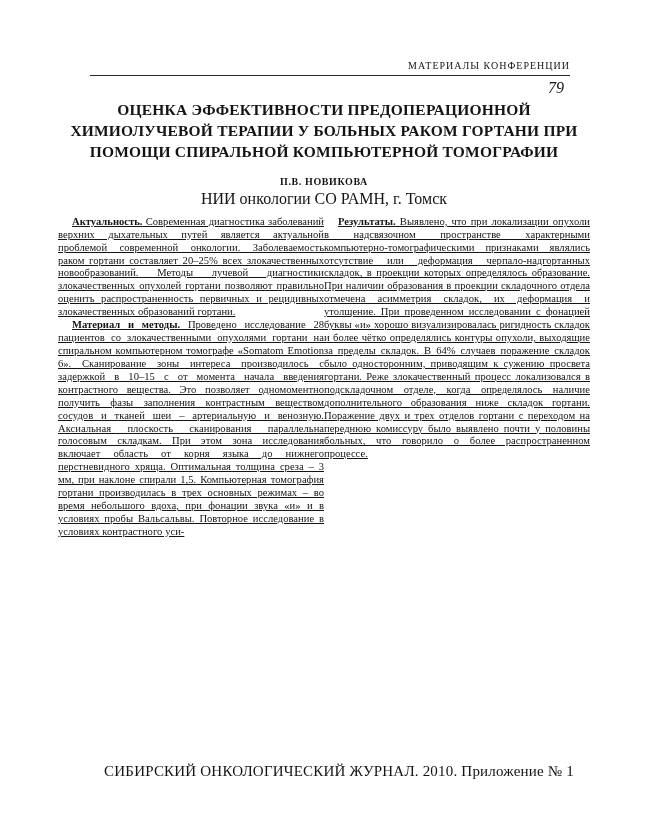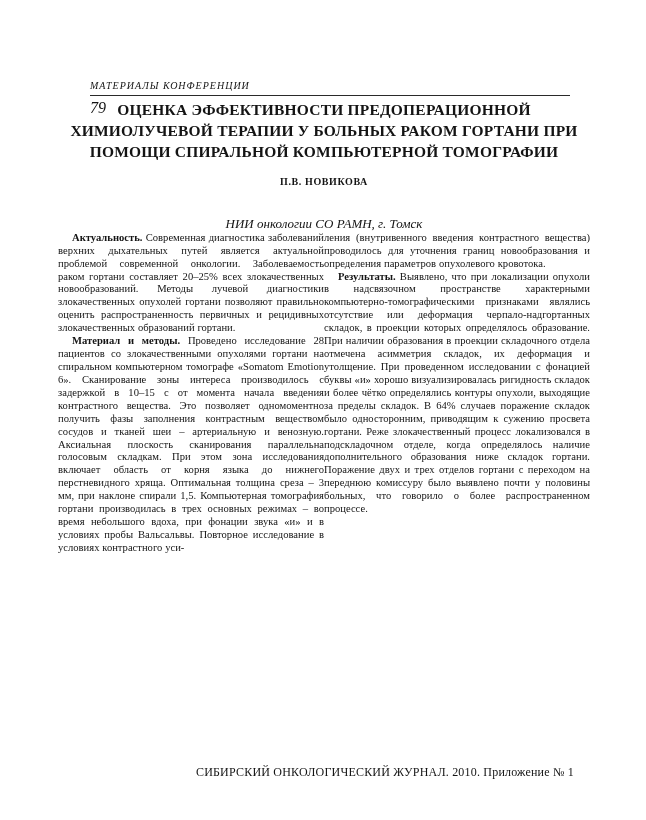--- a/index.html
+++ b/index.html
@@ -17,33 +17,32 @@
     overflow: hidden;
   }
   
   .running-header {
     position: absolute;
     top: 60px;
     left: 90px;
     right: 76px;
   }
   .running-title {
-    text-align: left;
-    font-style: italic;
+    text-align: right;
     font-size: 10px;
     letter-spacing: 1px;
     padding-bottom: 4px;
-    margin-top: 20px;
   }
   .header-rule {
     border: 0;
     border-top: 1px solid #2a2a2a;
     margin: 0;
   }
   .page-number {
+    text-align: right;
     font-style: italic;
     font-size: 16px;
     margin-top: 3px;
     padding-right: 6px;
   }
   
   .content {
     position: absolute;
     left: 58px;
     right: 56px;
@@ -59,28 +58,28 @@
   }
   .article-author {
     text-align: center;
     font-weight: bold;
     font-size: 10px;
     letter-spacing: 0.6px;
     margin-top: 13px;
   }
   .article-affiliation {
     text-align: center;
-    font-style: italic;
-    font-size: 13px;
-    margin-top: 29px;
+    font-size: 16px;
+    margin-top: 3px;
   }
   
   .columns {
     display: flex;
-    margin-top: 0;
+    margin-top: 8px;
+    text-decoration: underline;
   }
   .col {
     flex: 1 1 0;
     min-width: 0;
   }
   .para {
     margin: 0;
     font-size: 10.6px;
     line-height: 1.22;
     text-align: justify;
@@ -91,21 +90,21 @@
     text-indent: 0;
   }
   .lead {
     font-weight: bold;
   }
   
   .journal-footer {
     position: absolute;
     right: 72px;
     bottom: 40px;
-    font-size: 12px;
+    font-size: 15px;
     letter-spacing: 0.2px;
     text-align: left;
     margin-top: 12px;
   }
 </style>
 </head>
 <body>
 
 <div class="page">
 
@@ -124,21 +123,20 @@
     <div class="article-affiliation">НИИ онкологии СО РАМН, г. Томск</div>
 
     <div class="columns">
 
       <div class="col">
         <p class="para"><span class="lead">Актуальность.</span><span> Современная диагностика заболеваний верхних дыхательных путей является актуальной проблемой современной онкологии. Заболеваемость раком гортани составляет 20–25% всех злокачественных новообразований. Методы лучевой диагностики злокачественных опухолей гортани позволяют правильно оценить распространенность первичных и рецидивных злокачественных образований гортани.</span></p>
         <p class="para"><span class="lead">Материал и методы.</span><span> Проведено исследование 28 пациентов со злокачественными опухолями гортани на спиральном компьютерном томографе «Somatom Emotion 6». Сканирование зоны интереса производилось с задержкой в 10–15 с от момента начала введения контрастного вещества. Это позволяет одномоментно получить фазы заполнения контрастным веществом сосудов и тканей шеи – артериальную и венозную. Аксиальная плоскость сканирования параллельна голосовым складкам. При этом зона исследования включает область от корня языка до нижнего перстневидного хряща. Оптимальная толщина среза – 3 мм, при наклоне спирали 1,5. Компьютерная томография гортани производилась в трех основных режимах – во время небольшого вдоха, при фонации звука «и» и в условиях пробы Вальсальвы. Повторное исследование в условиях контрастного уси-</span></p>
       </div>
 
       <div class="col">
-        <p class="para no-indent"><span>ления (внутривенного введения контрастного вещества) проводилось для уточнения границ новообразования и определения параметров опухолевого кровотока.</span></p>
         <p class="para"><span class="lead">Результаты.</span><span> Выявлено, что при локализации опухоли в надсвязочном пространстве характерными компьютерно-томографическими признаками являлись отсутствие или деформация черпало-надгортанных складок, в проекции которых определялось образование. При наличии образования в проекции складочного отдела отмечена асимметрия складок, их деформация и утолщение. При проведенном исследовании с фонацией буквы «и» хорошо визуализировалась ригидность складок и более чётко определялись контуры опухоли, выходящие за пределы складок. В 64% случаев поражение складок было односторонним, приводящим к сужению просвета гортани. Реже злокачественный процесс локализовался в подскладочном отделе, когда определялось наличие дополнительного образования ниже складок гортани. Поражение двух и трех отделов гортани с переходом на переднюю комиссуру было выявлено почти у половины больных, что говорило о более распространенном процессе.</span></p>
       </div>
 
     </div>
   </div>
 
   <div class="journal-footer">СИБИРСКИЙ ОНКОЛОГИЧЕСКИЙ ЖУРНАЛ. 2010. Приложение № 1</div>
 
 </div>
 

